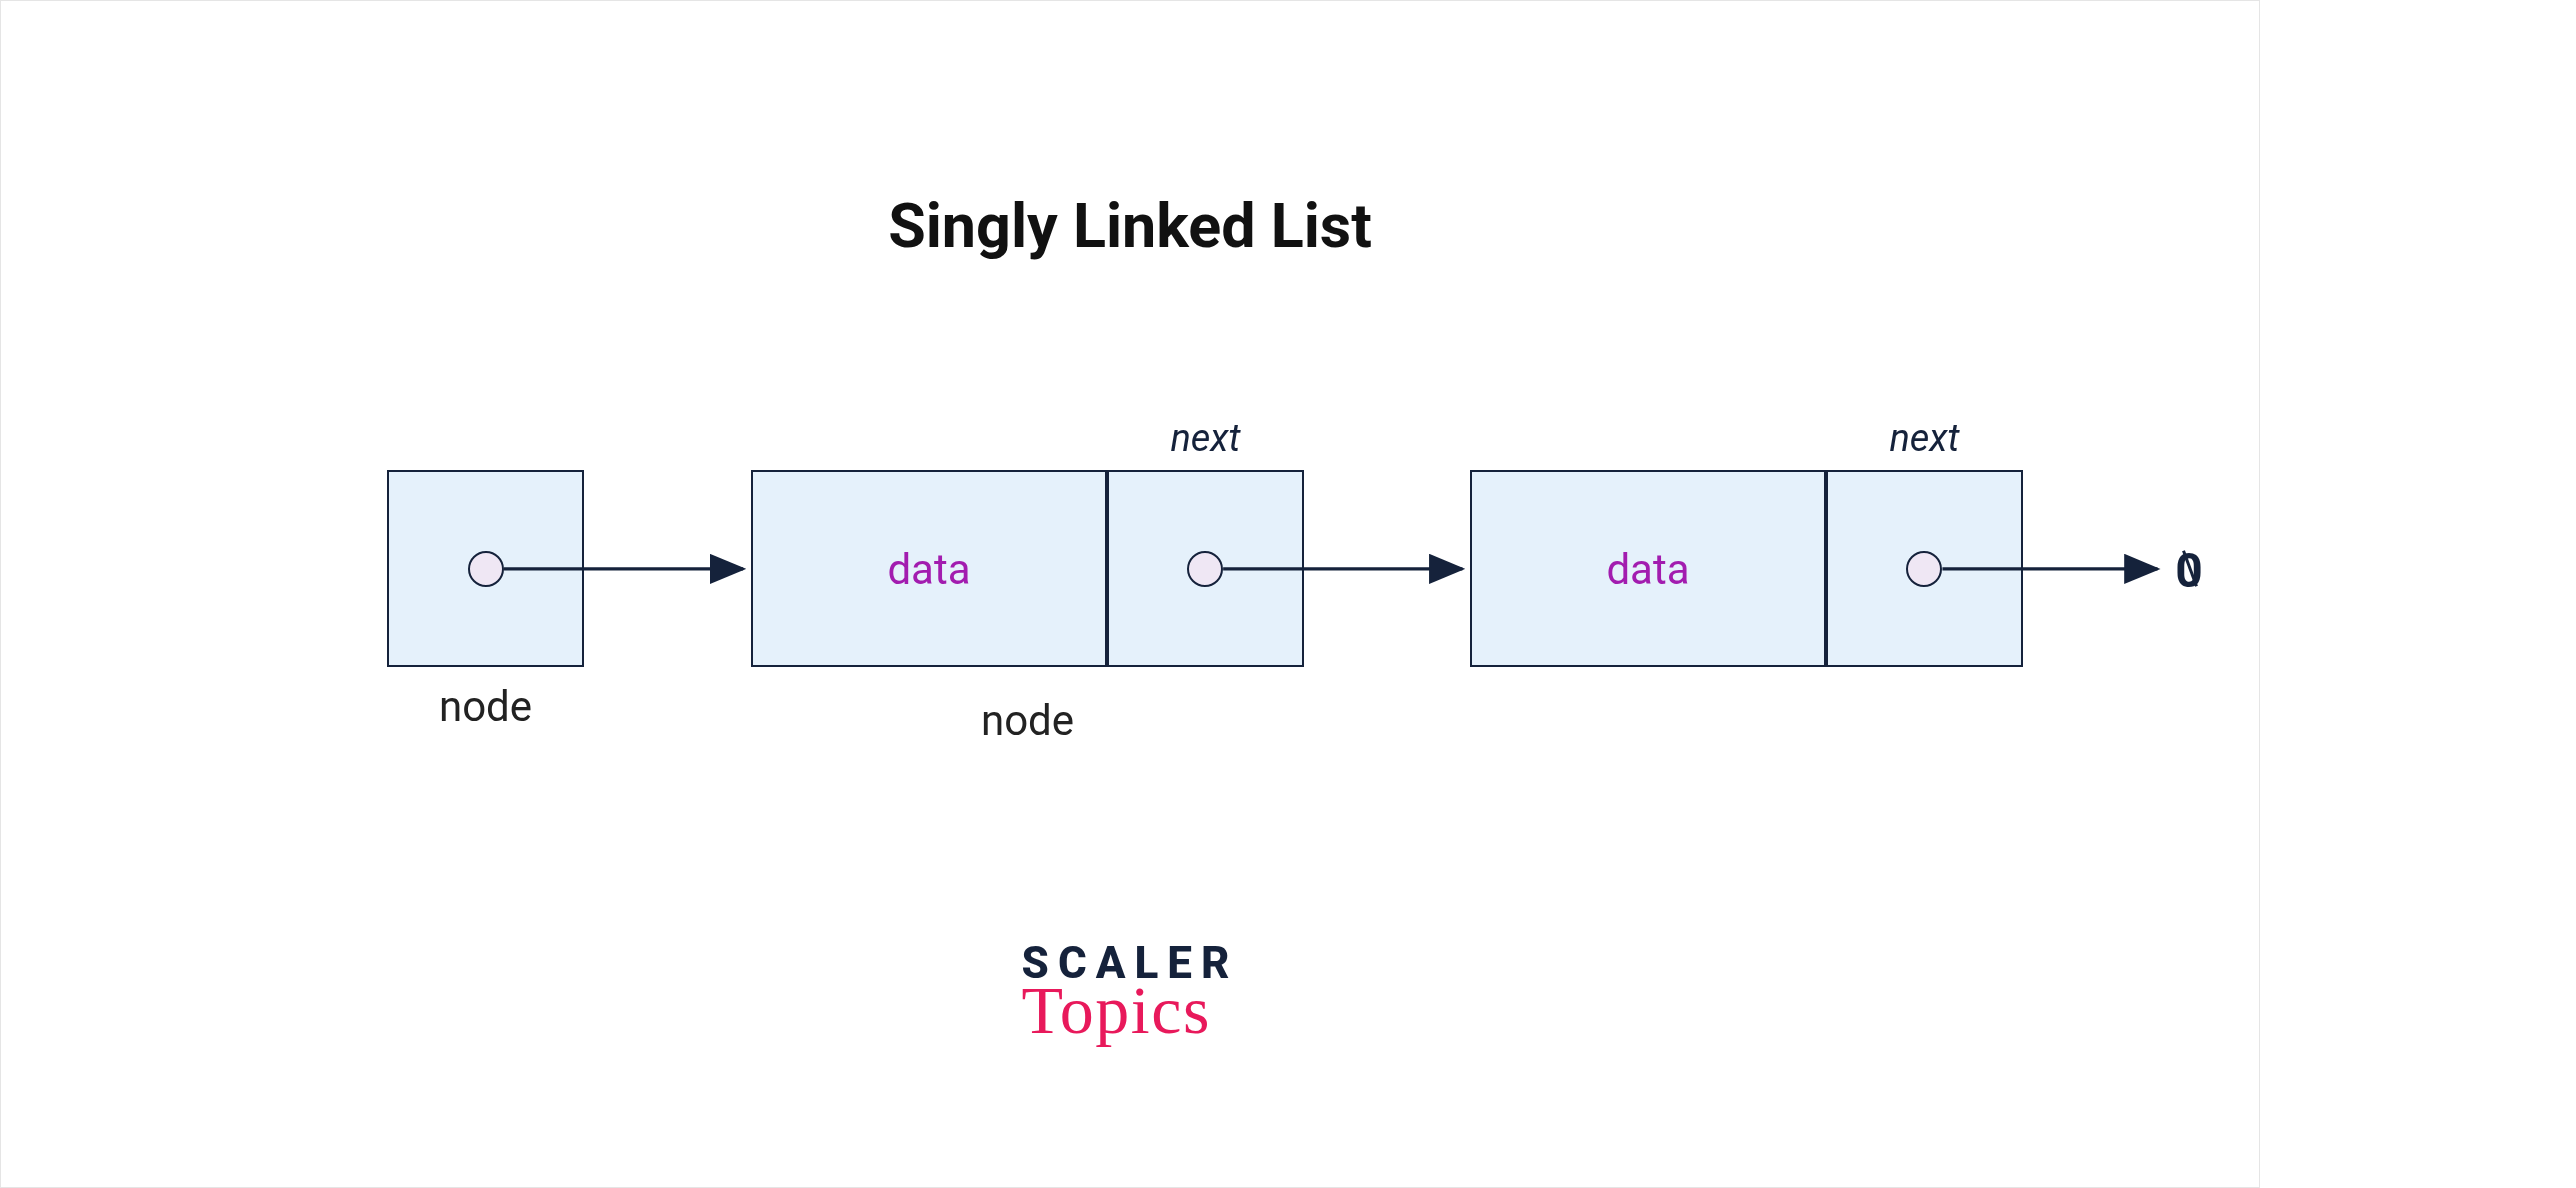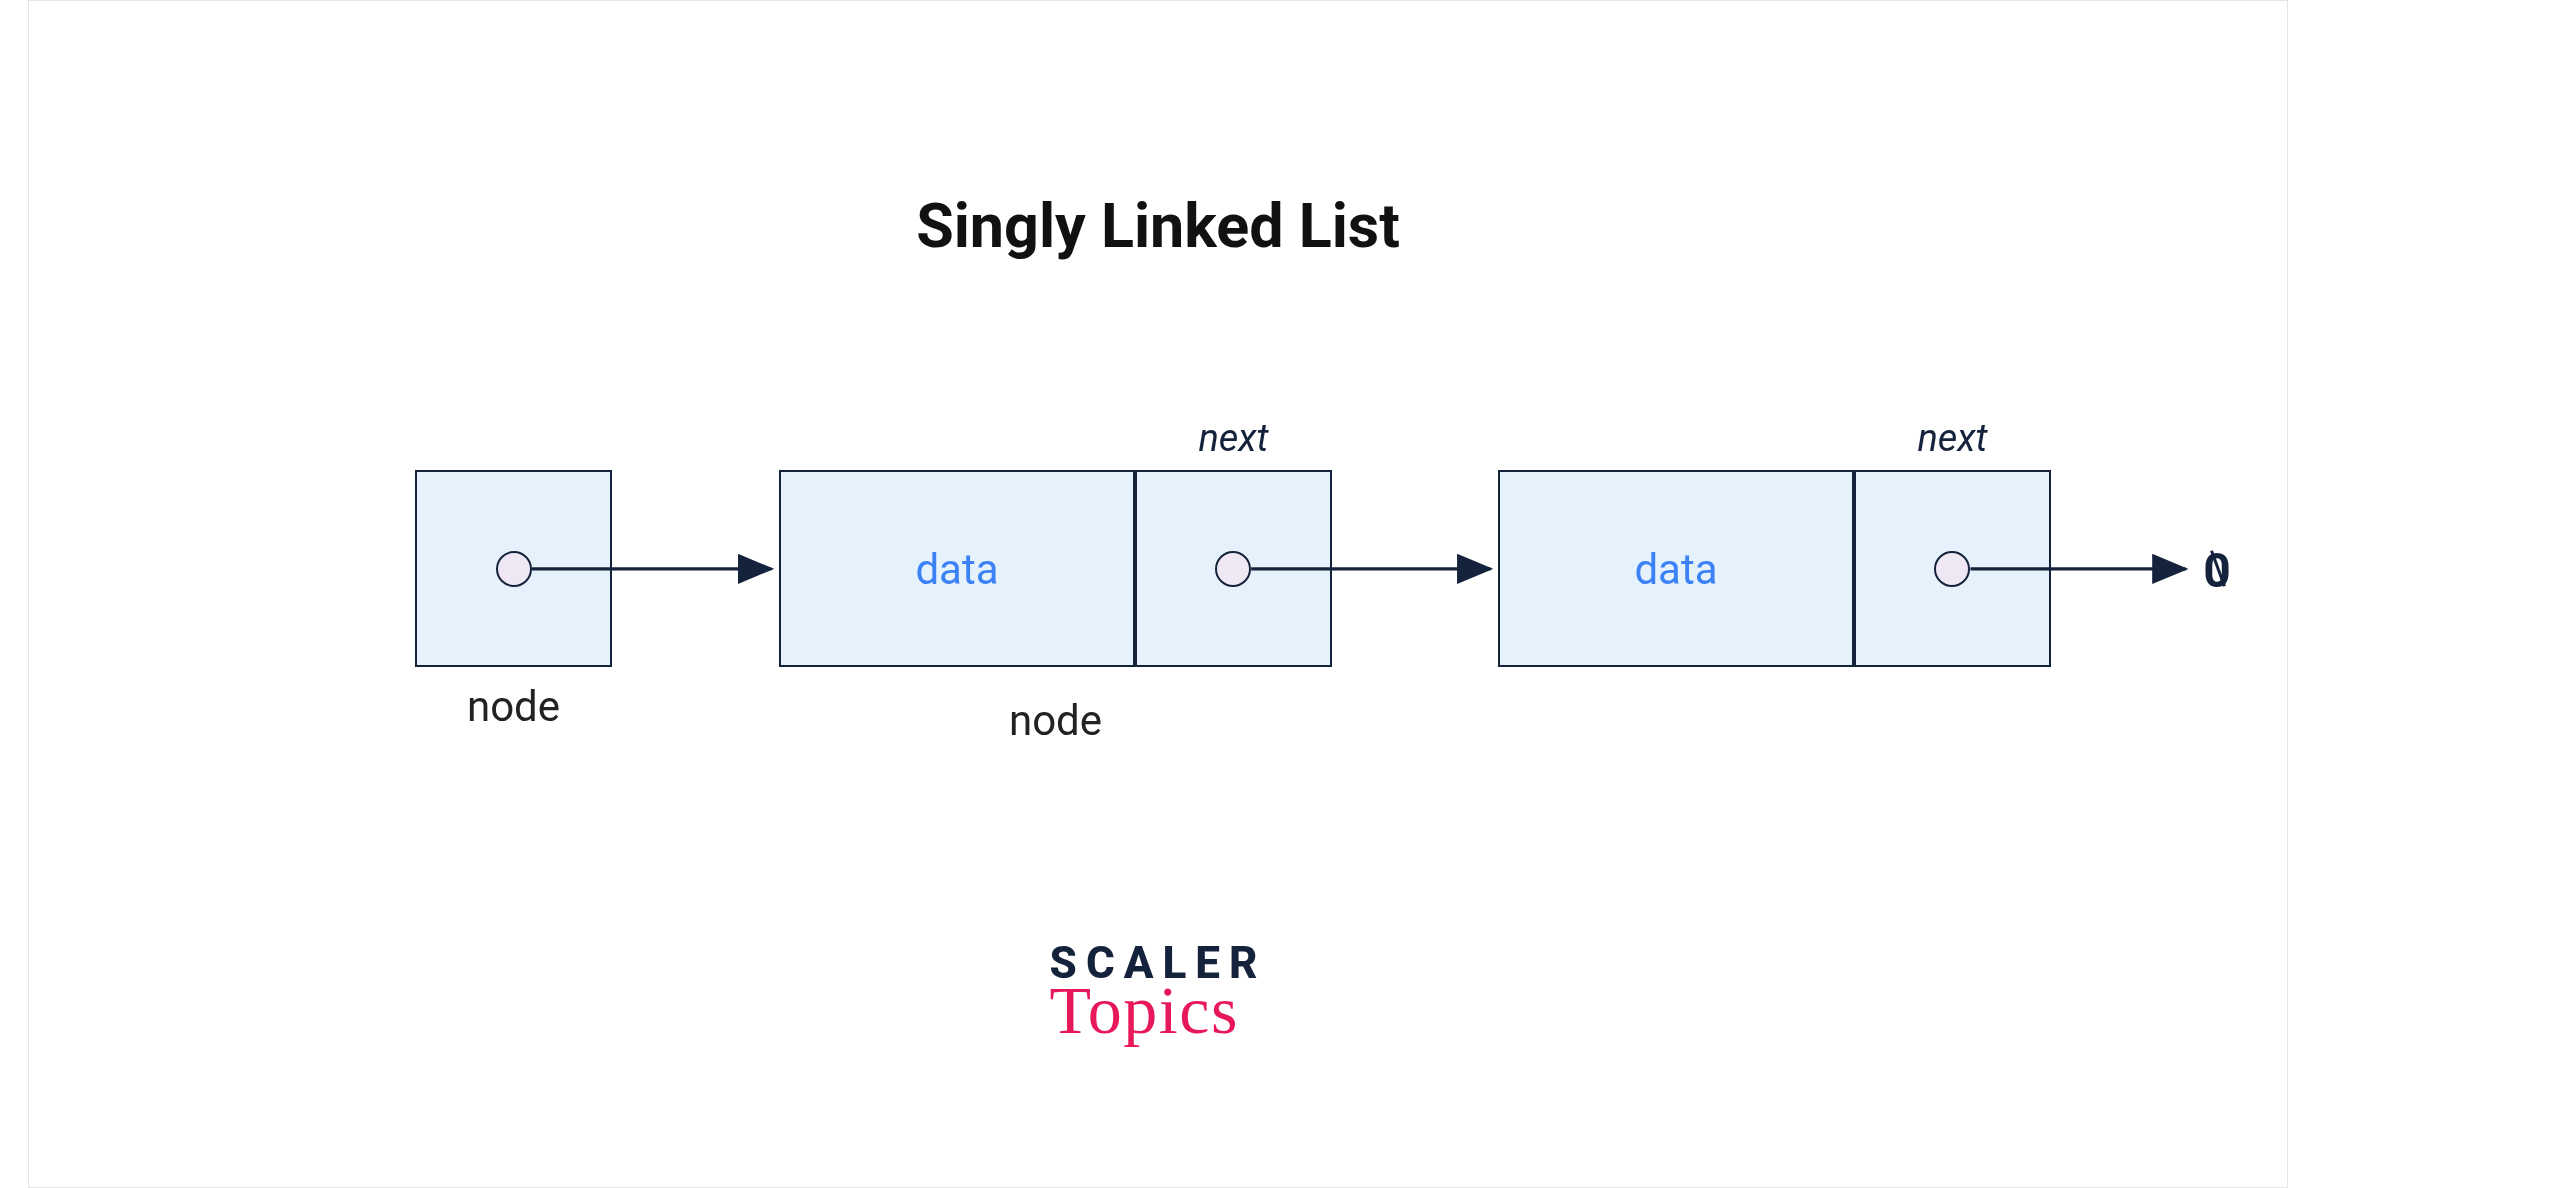--- a/index.html
+++ b/index.html
@@ -8,21 +8,20 @@
     height: 100%;
     background: #ffffff;
     font-family: -apple-system, BlinkMacSystemFont, "Segoe UI", Roboto, "Helvetica Neue", Arial, sans-serif;
   }
   .canvas {
     position: relative;
     width: 2260px;
     height: 1188px;
     background: #ffffff;
     border: 0.8px solid #e5e5e5;
-    margin-left: 28px;
   }
   .title {
     position: absolute;
     top: 189px;
     left: 0;
     width: 100%;
     text-align: center;
     font-size: 61px;
     font-weight: 700;
     color: #111;
@@ -50,21 +49,21 @@
   .label-next {
     position: absolute;
     font-size: 38px;
     font-style: italic;
     color: #15223b;
     text-align: center;
   }
   .data-text {
     position: absolute;
     font-size: 42px;
-    color: #3b82f6;
+    color: #a21caf;
     transform: translate(-50%, -50%);
   }
   .null-symbol {
     position: absolute;
     font-size: 48px;
     font-weight: 700;
     color: #15223b;
     transform: translate(-50%, -50%);
   }
   .null-slash {

